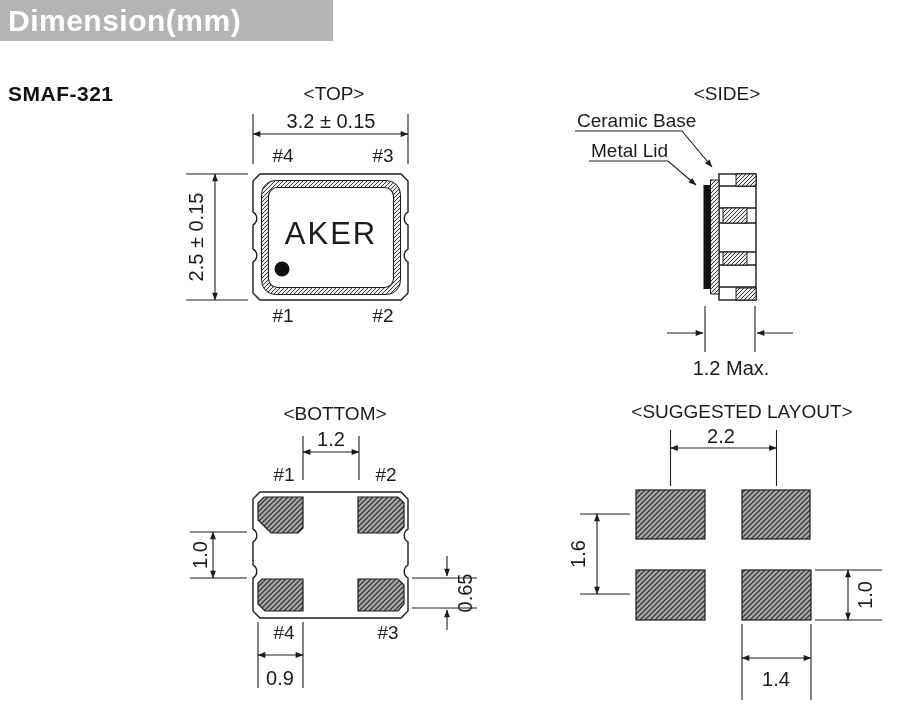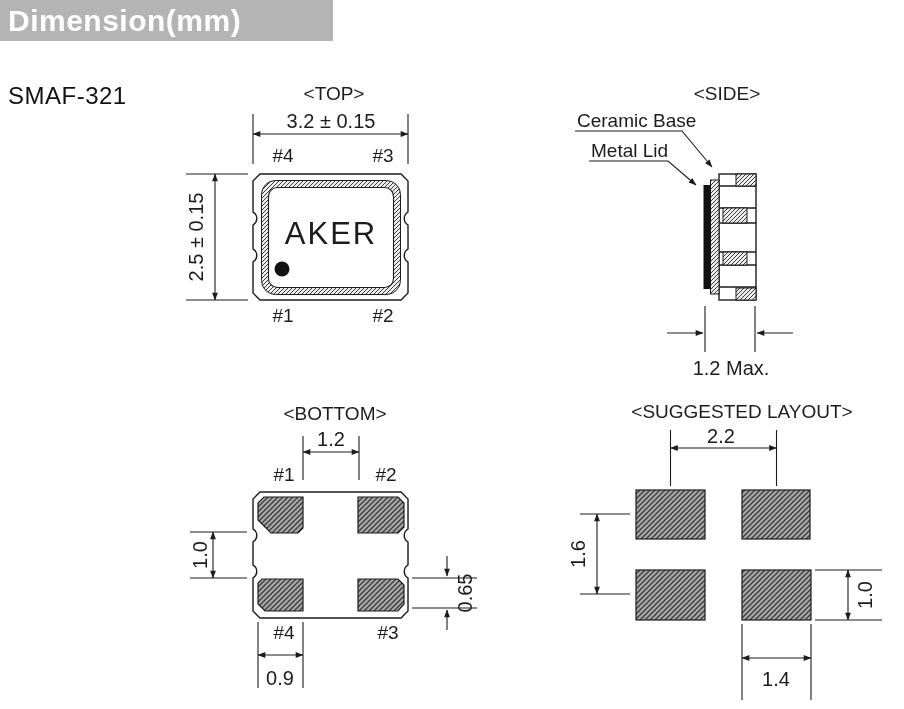--- a/index.html
+++ b/index.html
@@ -10,21 +10,21 @@
   .header-bar{
     position:absolute;left:0;top:0;width:333px;height:41px;
     background:#b4b4b4;display:flex;align-items:center;
   }
   .header-bar span{
     color:#ffffff;font-size:30px;font-weight:bold;padding-left:8px;
     letter-spacing:0.5px;white-space:nowrap;
   }
   .part-number{
     position:absolute;left:8px;top:82px;color:#111;
-    font-size:24px;font-weight:normal;letter-spacing:0.5px;
+    font-size:21px;font-weight:bold;letter-spacing:0.5px;
   }
   svg{position:absolute;left:0;top:0;}
   svg text{font-family:"Liberation Sans",sans-serif;fill:#1c1c1c;}
   .t19{font-size:19px;}
   .t20{font-size:20px;}
   .brand{font-size:31px;letter-spacing:2px;}
   .mid{text-anchor:middle;}
   .body-ln{stroke:#1c1c1c;stroke-width:1.4;fill:none;}
   .body-fill{stroke:#1c1c1c;stroke-width:1.4;fill:#ffffff;}
   .dim{stroke:#1c1c1c;stroke-width:1.1;fill:none;}

